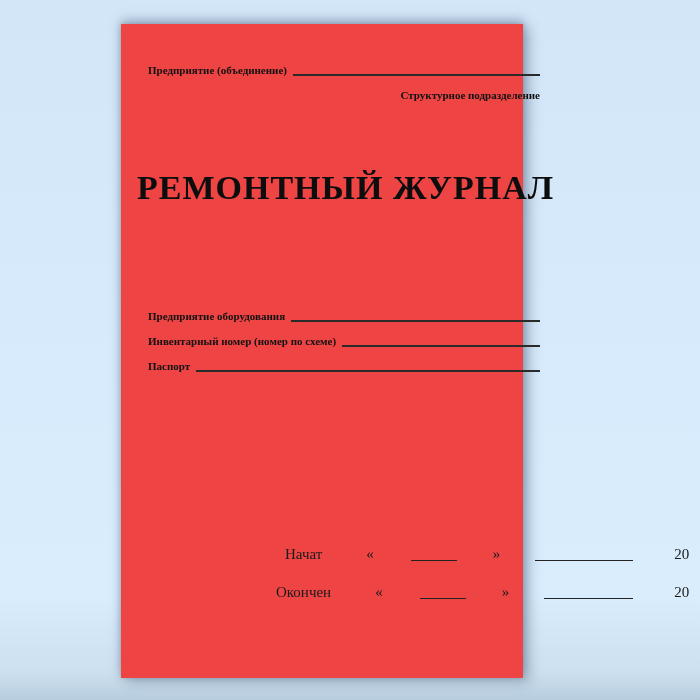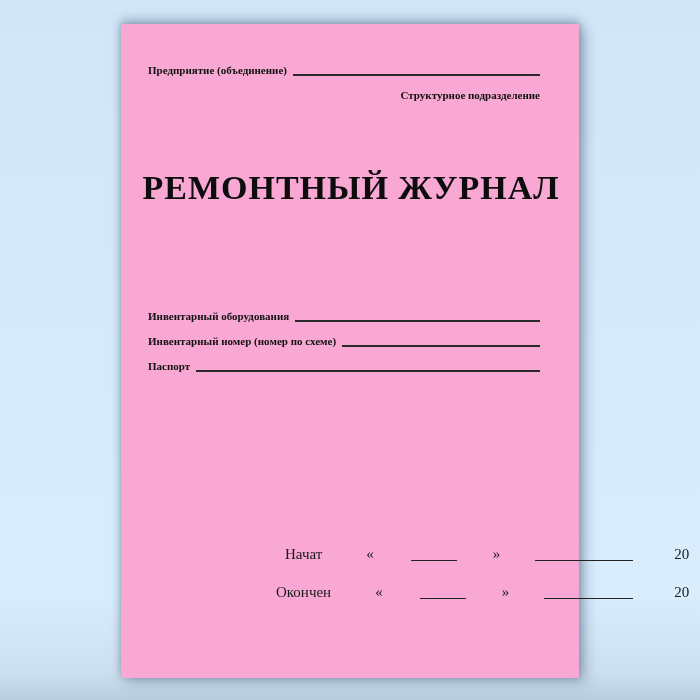--- a/index.html
+++ b/index.html
@@ -11,23 +11,23 @@
   }
   body {
     background: linear-gradient(180deg, #d3e6f8 0%, #d7ebfc 55%, #d9edfd 85%, #cde0ef 96%, #b7cdde 100%);
     font-family: "Liberation Serif", "DejaVu Serif", serif;
     position: relative;
   }
   .paper {
     position: absolute;
     left: 121px;
     top: 24px;
-    width: 458px;
+    width: 402px;
     height: 654px;
-    background: #f9a8d4;
+    background: #ef4444;
     box-shadow: 0 -4px 10px rgba(100,120,145,0.50),
                 6px 4px 12px rgba(100,120,145,0.45),
                 0 0 4px rgba(100,120,145,0.35);
     font-family: Liberation Serif, serif;
   }
   .field-row {
     position: absolute;
     left: 27px;
     width: 392px;
     display: flex;
@@ -46,21 +46,21 @@
     height: 4px;
   }
   .row-enterprise   { top: 40px; }
   .row-department   { top: 65px; flex-direction: column; }
   .row-equipment    { top: 286px; }
   .row-inventory    { top: 311px; }
   .row-passport     { top: 336px; }
 
   .journal-title {
     position: absolute;
-    left: 1px;
+    left: 16px;
     top: 145px;
     width: 100%;
     text-align: center;
     font-size: 34px;
     font-weight: bold;
     letter-spacing: 1px;
     color: #0d0d0d;
     white-space: nowrap;
   }
 
@@ -102,21 +102,21 @@
   </div>
 
   <div class="field-row row-department">
     <span>Структурное подразделение</span>
     <span class="fill-line"></span>
   </div>
 
   <div class="journal-title">РЕМОНТНЫЙ ЖУРНАЛ</div>
 
   <div class="field-row row-equipment">
-    <span>Инвентарный оборудования</span>
+    <span>Предприятие оборудования</span>
     <span class="fill-line"></span>
   </div>
 
   <div class="field-row row-passport">
     <span>Паспорт</span>
     <span class="fill-line"></span>
   </div>
 
   <div class="field-row row-inventory">
     <span>Инвентарный номер (номер по схеме)</span>

